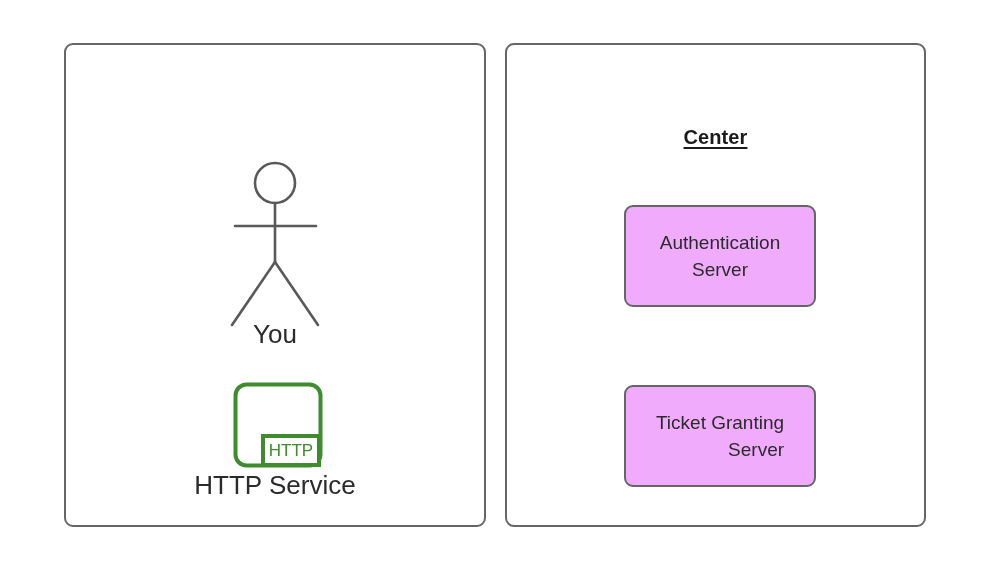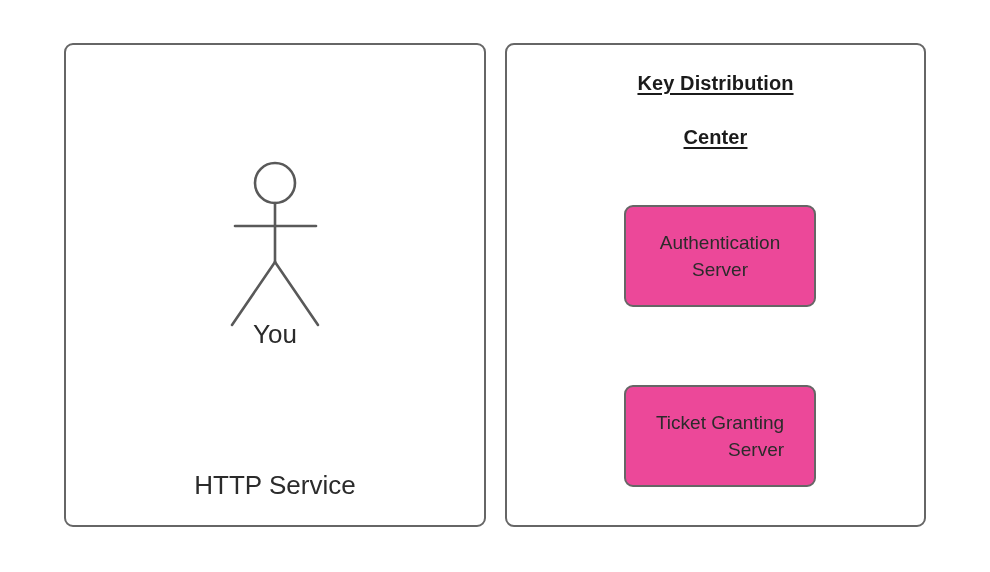--- a/index.html
+++ b/index.html
@@ -99,21 +99,21 @@
   #caption-http {
     left: 175px;
     top: 473px;
     width: 200px;
   }
 
   
   .server-box {
     position: absolute;
     box-sizing: border-box;
-    background: #ec4899;
+    background: #f0abfc;
     border: 2px solid #666666;
     border-radius: 9px;
     display: flex;
     align-items: center;
     justify-content: center;
     text-align: center;
     font-size: 19px;
     color: #2b2b2b;
     line-height: 27px;
     white-space: pre-line;
@@ -143,27 +143,36 @@
         <line x1="20" y1="71" x2="101" y2="71"></line>
 
         <line x1="60" y1="107" x2="17" y2="170"></line>
         <line x1="60" y1="107" x2="103" y2="170"></line>
       </g>
     </svg>
   </div>
 
   <div class="node-caption" id="caption-you">You</div>
 
+  <div id="icon-http">
+    <svg width="96" height="92" viewBox="0 0 96 92" xmlns="http://www.w3.org/2000/svg">
+
+      <rect x="5.5" y="5.5" width="85" height="81" rx="11" ry="11" fill="#ffffff" stroke="#3e8c2e" stroke-width="4"></rect>
+
+      <rect x="33" y="57" width="56" height="29" fill="#ffffff" stroke="#3e8c2e" stroke-width="4"></rect>
+      <text x="61" y="77" text-anchor="middle" font-family="Liberation Sans, sans-serif" font-size="17" fill="#3e8c2e">HTTP</text>
+    </svg>
+  </div>
 
   <div class="node-caption" id="caption-http">HTTP Service</div>
 
   <div class="panel" id="panel-kdc"></div>
 
   <div class="panel-title" id="title-kdc" style="left:505px; width:421px;">
-    <span class="ul">Key Distribution</span><br>
+    <br>
     <span class="ul">Center</span>
   </div>
 
   <div class="server-box" id="box-auth-server">Authentication
 Server</div>
 
   <div class="server-box" id="box-ticket-server">Ticket Granting
 Server</div>
 
 </div>

